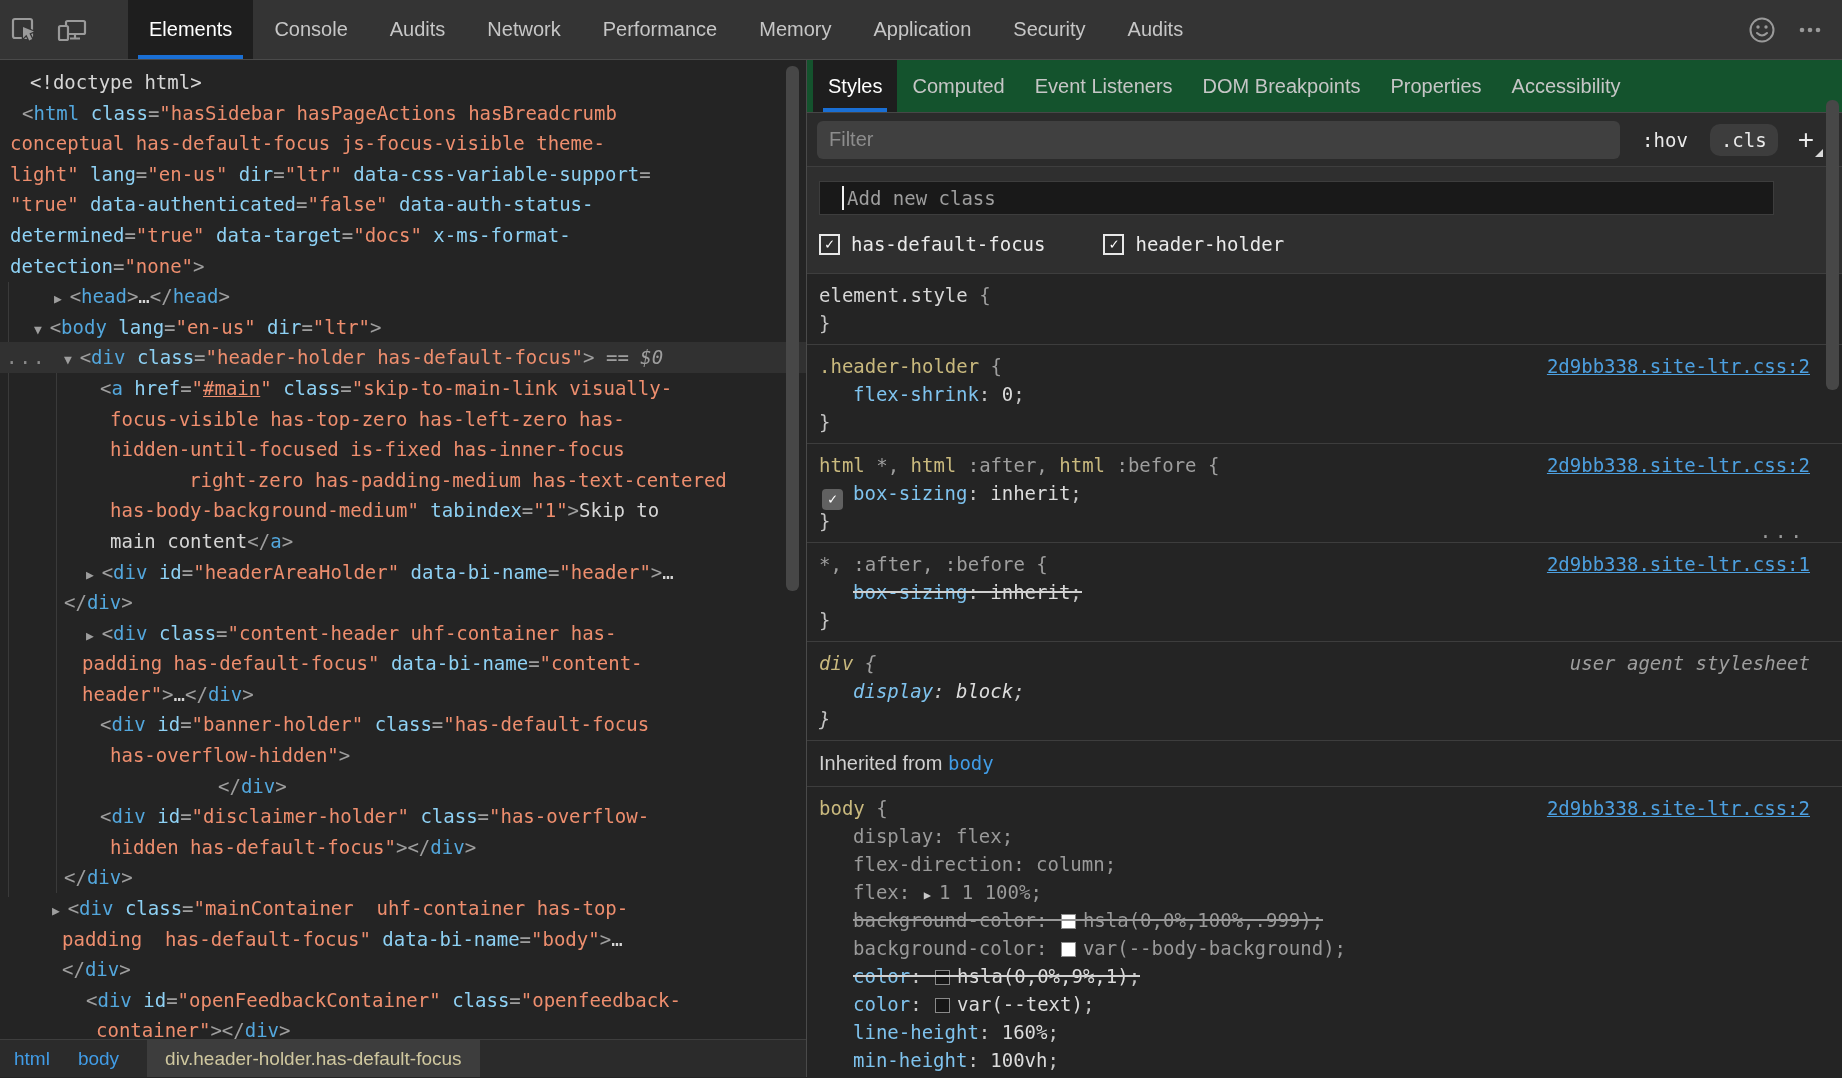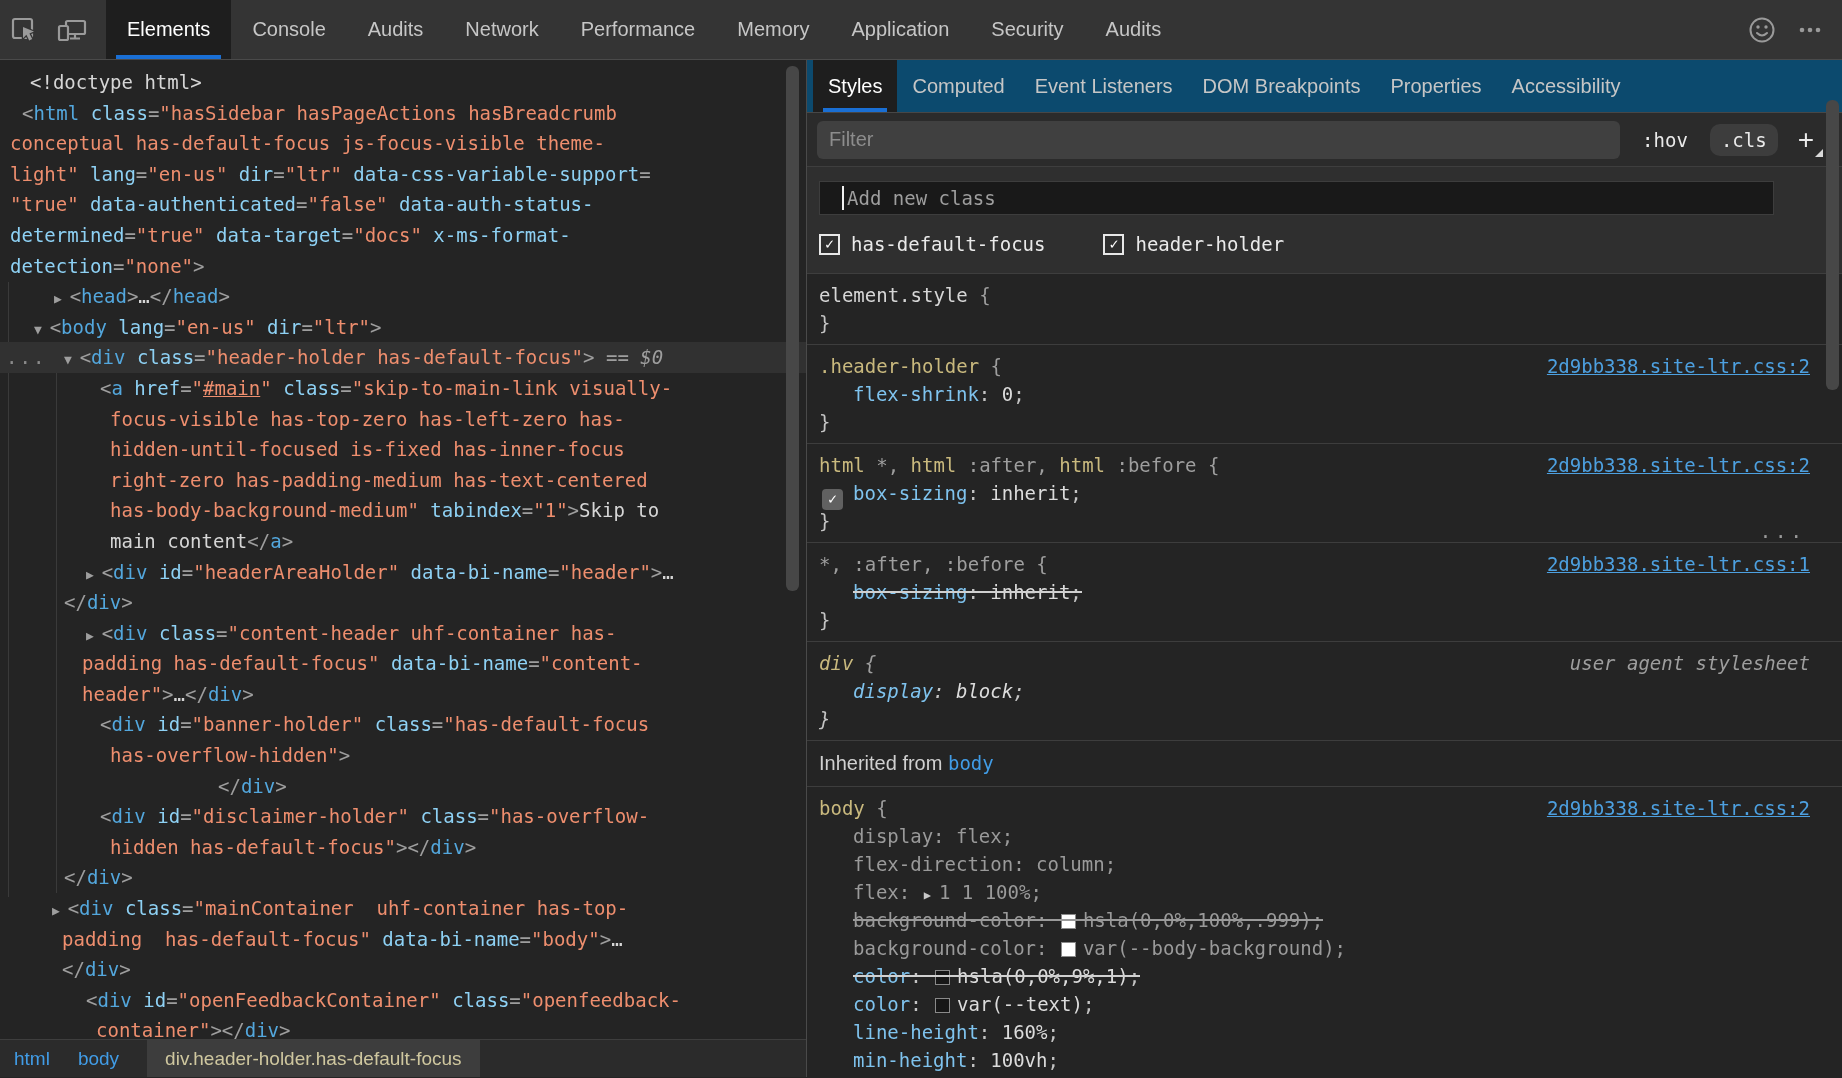--- a/index.html
+++ b/index.html
@@ -4,21 +4,21 @@
 <style>
   * { margin:0; padding:0; box-sizing:border-box; }
   html,body { background:#111; }
   #app{ position:relative; width:1842px; height:1078px; background:#242424; overflow:hidden;
         font-family:"Liberation Sans", sans-serif; color:#d6d6d6; }
 
   
   .toolbar{ height:60px; background:#343434; border-bottom:1px solid #4a4a4a;
             display:flex; align-items:stretch; }
   .tb-icon{ width:48px; display:flex; align-items:center; justify-content:center; }
-  .tabs{ display:flex; align-items:stretch; margin-left:10px; }
+  .tabs{ display:flex; align-items:stretch; margin-left:32px; }
   .tab{ position:relative; display:flex; align-items:center; padding:0 21px;
         font-size:20px; color:#c6c6c6; }
   .tab.active{ background:#1e1e1e; color:#ffffff; }
   .tab .underline{ position:absolute; left:10px; right:10px; bottom:0; height:4px; background:#1a6fd4; }
   .tb-right{ margin-left:auto; display:flex; align-items:center; padding-right:8px; }
 
   
   .main{ display:flex; height:1017px; }
   .left{ position:relative; width:807px; border-right:1px solid #4a4a4a;
          display:flex; flex-direction:column; background:#242424; }
@@ -42,21 +42,21 @@
   .crumb-sel{ background:#3d3d3d; color:#cfc79f; height:100%;
               display:flex; align-items:center; padding:0 18px; margin-left:0; }
 
   .scroll-thumb{ position:absolute; width:13px; border-radius:6px; background:#474747; }
   .left-thumb{ right:7px; top:6px; height:525px; }
   .right-thumb{ right:3px; top:40px; height:290px; }
 
   
   .right{ position:relative; flex:1; display:flex; flex-direction:column;
           font-family:"DejaVu Sans Mono", monospace; }
-  .rtabs{ height:53px; background:#0c4a6e; border-bottom:1px solid #474747;
+  .rtabs{ height:53px; background:#14532d; border-bottom:1px solid #474747;
           display:flex; align-items:stretch; padding-left:6px;
           font-family:"Liberation Sans", sans-serif; }
   .rtabs .tab{ padding:0 15px; font-size:20px; }
   .rtabs .tab.active{ background:#1e1e1e; }
 
   .filter-row{ height:54px; background:#2b2b2b; border-bottom:1px solid #3e3e3e;
                display:flex; align-items:center; padding:0 14px 0 10px; }
   .filter-input{ flex:1; height:38px; background:#404040; border-radius:6px;
                  display:flex; align-items:center; padding:0 12px;
                  font-family:"Liberation Sans", sans-serif; }
@@ -186,21 +186,21 @@
           <div class="line" style="padding-left: 10px;"><span class="c-v">light"</span><span class="c-w"> </span><span class="c-a">lang</span><span class="c-g">=</span><span class="c-v">"en-us"</span><span class="c-w"> </span><span class="c-a">dir</span><span class="c-g">=</span><span class="c-v">"ltr"</span><span class="c-w"> </span><span class="c-a">data-css-variable-support</span><span class="c-g">=</span></div>
           <div class="line" style="padding-left: 10px;"><span class="c-v">"true"</span><span class="c-w"> </span><span class="c-a">data-authenticated</span><span class="c-g">=</span><span class="c-v">"false"</span><span class="c-w"> </span><span class="c-a">data-auth-status-</span></div>
           <div class="line" style="padding-left: 10px;"><span class="c-a">determined</span><span class="c-g">=</span><span class="c-v">"true"</span><span class="c-w"> </span><span class="c-a">data-target</span><span class="c-g">=</span><span class="c-v">"docs"</span><span class="c-w"> </span><span class="c-a">x-ms-format-</span></div>
           <div class="line" style="padding-left: 10px;"><span class="c-a">detection</span><span class="c-g">=</span><span class="c-v">"none"</span><span class="c-g">&gt;</span></div>
           <div class="line" style="padding-left: 54px;"><span class="c-r">▶ </span><span class="c-g">&lt;</span><span class="c-t">head</span><span class="c-g">&gt;</span><span class="c-w">…</span><span class="c-g">&lt;/</span><span class="c-t">head</span><span class="c-g">&gt;</span></div>
           <div class="line" style="padding-left: 34px;"><span class="c-r">▼ </span><span class="c-g">&lt;</span><span class="c-t">body</span><span class="c-w"> </span><span class="c-a">lang</span><span class="c-g">=</span><span class="c-v">"en-us"</span><span class="c-w"> </span><span class="c-a">dir</span><span class="c-g">=</span><span class="c-v">"ltr"</span><span class="c-g">&gt;</span></div>
           <div class="line selected" style="padding-left: 64px;"><span class="c-r">▼ </span><span class="c-g">&lt;</span><span class="c-t">div</span><span class="c-w"> </span><span class="c-a">class</span><span class="c-g">=</span><span class="c-v">"header-holder has-default-focus"</span><span class="c-g">&gt;</span><span class="c-i"> == $0</span><span class="gutter-dots">...</span></div>
           <div class="line" style="padding-left: 100px;"><span class="c-g">&lt;</span><span class="c-t">a</span><span class="c-w"> </span><span class="c-a">href</span><span class="c-g">=</span><span class="c-v">"</span><span class="c-u">#main</span><span class="c-v">"</span><span class="c-w"> </span><span class="c-a">class</span><span class="c-g">=</span><span class="c-v">"skip-to-main-link visually-</span></div>
           <div class="line" style="padding-left: 110px;"><span class="c-v">focus-visible has-top-zero has-left-zero has-</span></div>
           <div class="line" style="padding-left: 110px;"><span class="c-v">hidden-until-focused is-fixed has-inner-focus</span></div>
-          <div class="line" style="padding-left: 110px;"><span class="c-v">right-zero has-padding-medium has-text-centered</span></div>
+          <div class="line" style="padding-left: 110px; text-align: center;"><span class="c-v">right-zero has-padding-medium has-text-centered</span></div>
           <div class="line" style="padding-left: 110px;"><span class="c-v">has-body-background-medium"</span><span class="c-w"> </span><span class="c-a">tabindex</span><span class="c-g">=</span><span class="c-v">"1"</span><span class="c-g">&gt;</span><span class="c-w">Skip to</span></div>
           <div class="line" style="padding-left: 110px;"><span class="c-w">main content</span><span class="c-g">&lt;/</span><span class="c-t">a</span><span class="c-g">&gt;</span></div>
           <div class="line" style="padding-left: 86px;"><span class="c-r">▶ </span><span class="c-g">&lt;</span><span class="c-t">div</span><span class="c-w"> </span><span class="c-a">id</span><span class="c-g">=</span><span class="c-v">"headerAreaHolder"</span><span class="c-w"> </span><span class="c-a">data-bi-name</span><span class="c-g">=</span><span class="c-v">"header"</span><span class="c-g">&gt;</span><span class="c-w">…</span></div>
           <div class="line" style="padding-left: 64px;"><span class="c-g">&lt;/</span><span class="c-t">div</span><span class="c-g">&gt;</span></div>
           <div class="line" style="padding-left: 86px;"><span class="c-r">▶ </span><span class="c-g">&lt;</span><span class="c-t">div</span><span class="c-w"> </span><span class="c-a">class</span><span class="c-g">=</span><span class="c-v">"content-header uhf-container has-</span></div>
           <div class="line" style="padding-left: 82px;"><span class="c-v">padding has-default-focus"</span><span class="c-w"> </span><span class="c-a">data-bi-name</span><span class="c-g">=</span><span class="c-v">"content-</span></div>
           <div class="line" style="padding-left: 82px;"><span class="c-v">header"</span><span class="c-g">&gt;</span><span class="c-w">…</span><span class="c-g">&lt;/</span><span class="c-t">div</span><span class="c-g">&gt;</span></div>
           <div class="line" style="padding-left: 100px;"><span class="c-g">&lt;</span><span class="c-t">div</span><span class="c-w"> </span><span class="c-a">id</span><span class="c-g">=</span><span class="c-v">"banner-holder"</span><span class="c-w"> </span><span class="c-a">class</span><span class="c-g">=</span><span class="c-v">"has-default-focus</span></div>
           <div class="line" style="padding-left: 110px;"><span class="c-v">has-overflow-hidden"</span><span class="c-g">&gt;</span></div>
           <div class="line" style="padding-left: 218px;"><span class="c-g">&lt;/</span><span class="c-t">div</span><span class="c-g">&gt;</span></div>

